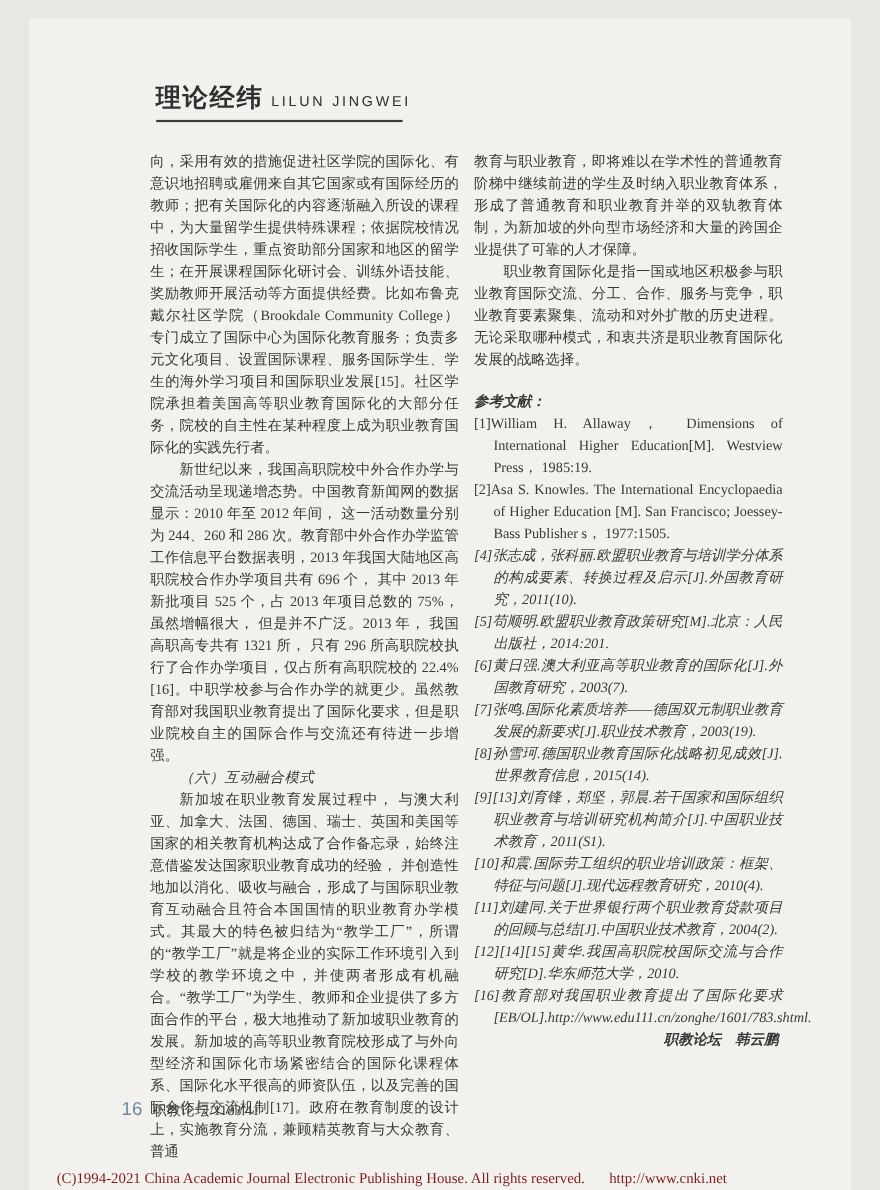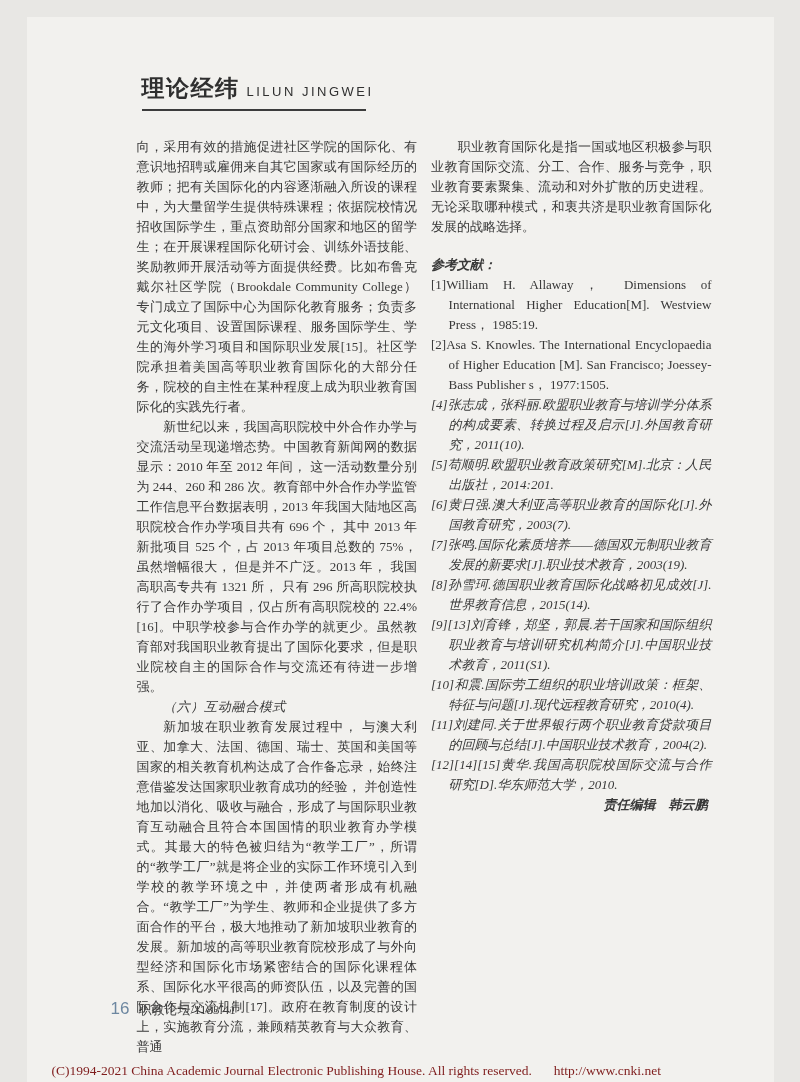--- a/index.html
+++ b/index.html
@@ -50,34 +50,36 @@
   <div class="columns">
 
     <div class="col">
       <p>向，采用有效的措施促进社区学院的国际化、有意识地招聘或雇佣来自其它国家或有国际经历的教师；把有关国际化的内容逐渐融入所设的课程中，为大量留学生提供特殊课程；依据院校情况招收国际学生，重点资助部分国家和地区的留学生；在开展课程国际化研讨会、训练外语技能、奖励教师开展活动等方面提供经费。比如布鲁克戴尔社区学院（Brookdale Community College） 专门成立了国际中心为国际化教育服务；负责多元文化项目、设置国际课程、服务国际学生、学生的海外学习项目和国际职业发展[15]。社区学院承担着美国高等职业教育国际化的大部分任务，院校的自主性在某种程度上成为职业教育国际化的实践先行者。</p>
       <p class="p-ind">新世纪以来，我国高职院校中外合作办学与交流活动呈现递增态势。中国教育新闻网的数据显示：2010 年至 2012 年间， 这一活动数量分别为 244、260 和 286 次。教育部中外合作办学监管工作信息平台数据表明，2013 年我国大陆地区高职院校合作办学项目共有 696 个， 其中 2013 年新批项目 525 个，占 2013 年项目总数的 75%，虽然增幅很大， 但是并不广泛。2013 年， 我国高职高专共有 1321 所， 只有 296 所高职院校执行了合作办学项目，仅占所有高职院校的 22.4%[16]。中职学校参与合作办学的就更少。虽然教育部对我国职业教育提出了国际化要求，但是职业院校自主的国际合作与交流还有待进一步增强。</p>
       <p class="p-ind sec-heading">（六）互动融合模式</p>
       <p class="p-ind">新加坡在职业教育发展过程中， 与澳大利亚、加拿大、法国、德国、瑞士、英国和美国等国家的相关教育机构达成了合作备忘录，始终注意借鉴发达国家职业教育成功的经验， 并创造性地加以消化、吸收与融合，形成了与国际职业教育互动融合且符合本国国情的职业教育办学模式。其最大的特色被归结为“教学工厂”，所谓的“教学工厂”就是将企业的实际工作环境引入到学校的教学环境之中，并使两者形成有机融合。“教学工厂”为学生、教师和企业提供了多方面合作的平台，极大地推动了新加坡职业教育的发展。新加坡的高等职业教育院校形成了与外向型经济和国际化市场紧密结合的国际化课程体系、国际化水平很高的师资队伍，以及完善的国际合作与交流机制[17]。政府在教育制度的设计上，实施教育分流，兼顾精英教育与大众教育、普通</p>
     </div>
 
     <div class="col">
+      <p>教育与职业教育，即将难以在学术性的普通教育阶梯中继续前进的学生及时纳入职业教育体系，形成了普通教育和职业教育并举的双轨教育体制，为新加坡的外向型市场经济和大量的跨国企业提供了可靠的人才保障。</p>
       <p class="p-ind">职业教育国际化是指一国或地区积极参与职业教育国际交流、分工、合作、服务与竞争，职业教育要素聚集、流动和对外扩散的历史进程。 无论采取哪种模式，和衷共济是职业教育国际化发展的战略选择。</p>
       <p class="refs-title">参考文献：</p>
       <p class="ref en">[1]William H. Allaway， Dimensions of International Higher Education[M]. Westview Press， 1985:19.</p>
       <p class="ref en">[2]Asa S. Knowles. The International Encyclopaedia of Higher Education [M]. San Francisco; Joessey-Bass Publisher s， 1977:1505.</p>
       <p class="ref">[4]张志成，张科丽.欧盟职业教育与培训学分体系的构成要素、转换过程及启示[J].外国教育研究，2011(10).</p>
       <p class="ref">[5]苟顺明.欧盟职业教育政策研究[M].北京：人民出版社，2014:201.</p>
       <p class="ref">[6]黄日强.澳大利亚高等职业教育的国际化[J].外国教育研究，2003(7).</p>
       <p class="ref">[7]张鸣.国际化素质培养——德国双元制职业教育发展的新要求[J].职业技术教育，2003(19).</p>
       <p class="ref">[8]孙雪珂.德国职业教育国际化战略初见成效[J].世界教育信息，2015(14).</p>
       <p class="ref">[9][13]刘育锋，郑坚，郭晨.若干国家和国际组织职业教育与培训研究机构简介[J].中国职业技术教育，2011(S1).</p>
       <p class="ref">[10]和震.国际劳工组织的职业培训政策：框架、特征与问题[J].现代远程教育研究，2010(4).</p>
       <p class="ref">[11]刘建同.关于世界银行两个职业教育贷款项目的回顾与总结[J].中国职业技术教育，2004(2).</p>
       <p class="ref">[12][14][15]黄华.我国高职院校国际交流与合作研究[D].华东师范大学，2010.</p>
-      <p class="editor-line">责任编辑　韩云鹏</p>
+      <p class="ref">[16]教育部对我国职业教育提出了国际化要求[EB/OL].http://www.edu111.cn/zonghe/1601/783.shtml.</p>
+      <p class="editor-line">职教论坛　韩云鹏</p>
     </div>
 
   </div>
 
   <div class="page-footer">
     <span class="page-num">16</span>
     <span class="journal-name">职教论坛/1183.41</span>
   </div>
 
   <div class="copyright">

